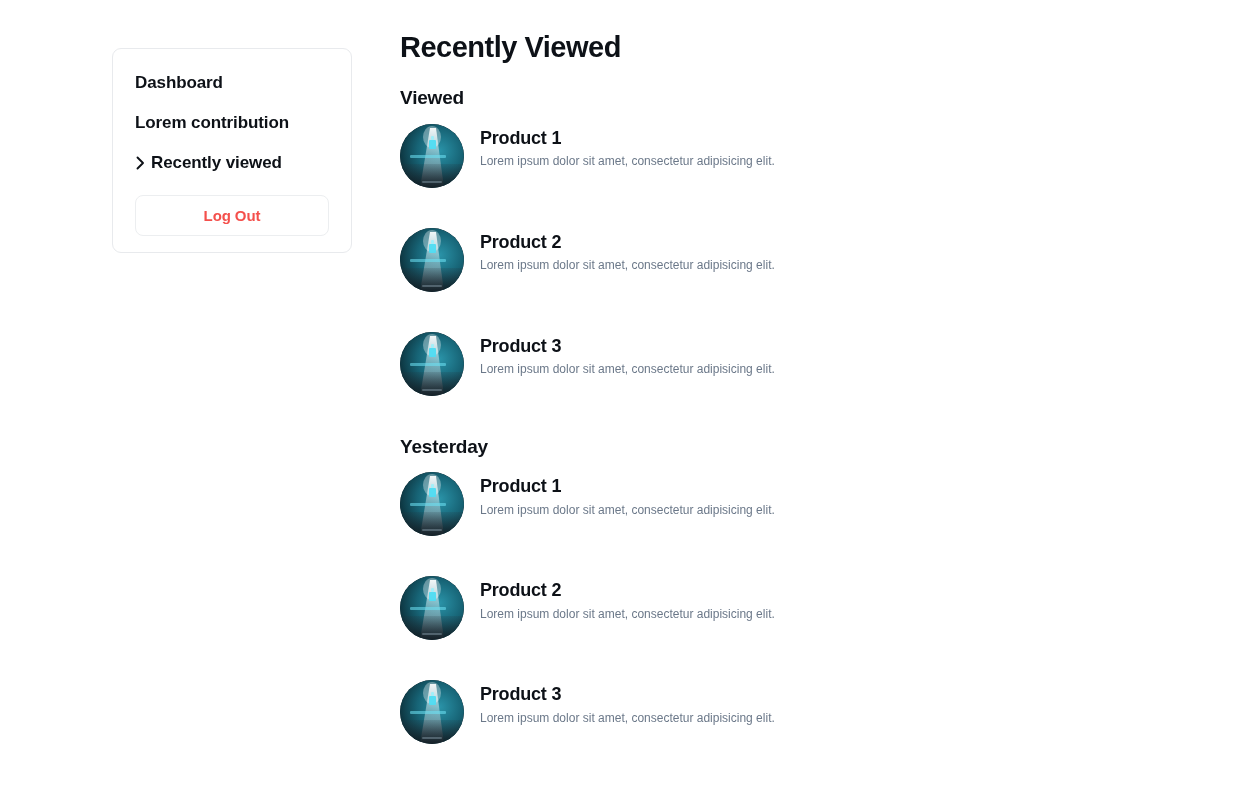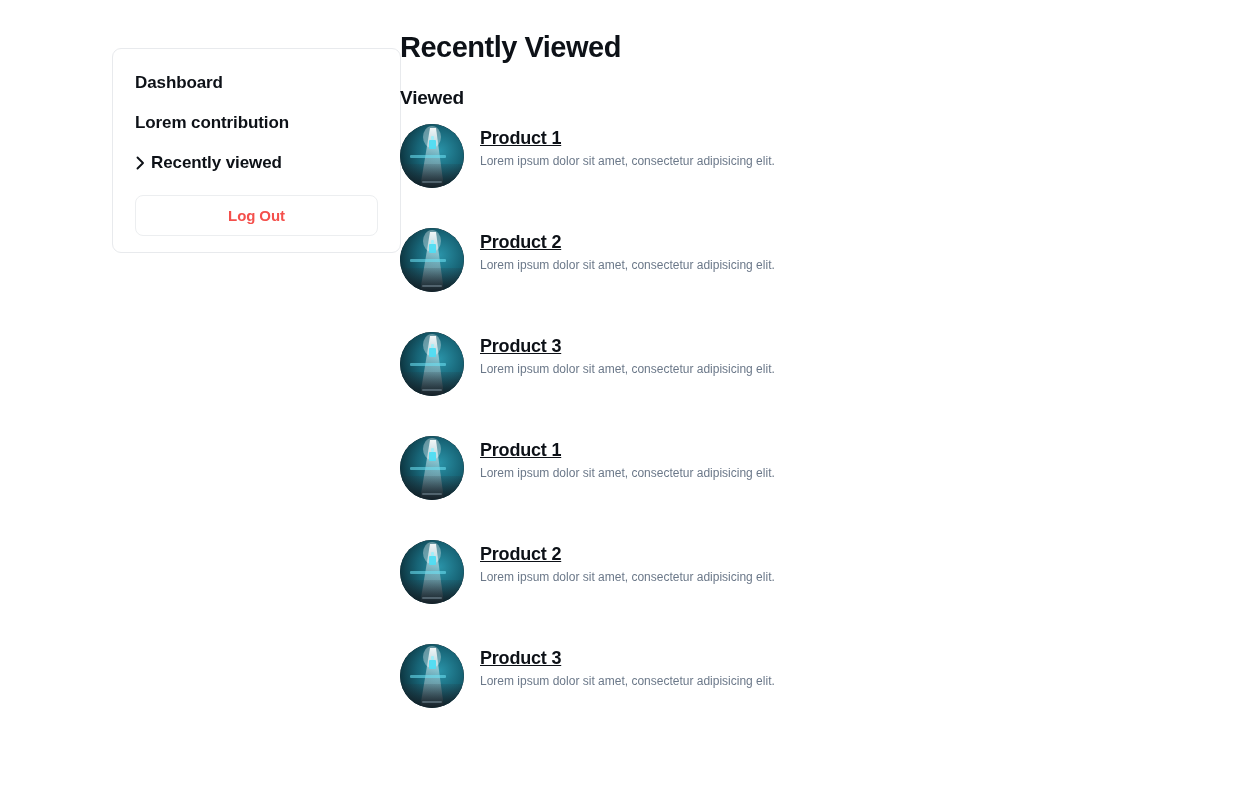--- a/index.html
+++ b/index.html
@@ -23,21 +23,21 @@
   }
 
   
   .sidebar-col {
     width: 400px;
     flex: 0 0 400px;
     padding: 48px 0 0 112px;
   }
 
   .sidebar-card {
-    width: 289px;
+    width: 240px;
     background: #ffffff;
     border: 1px solid #e8eaed;
     border-radius: 9px;
     padding: 14px 22px 16px 22px;
   }
 
   .nav-list { list-style: none; }
 
   .nav-item {
     display: flex;
@@ -132,21 +132,20 @@
 
   .product-text { padding-top: 2px; }
 
   .product-title {
     font-size: 18px;
     font-weight: 700;
     letter-spacing: -0.2px;
     color: #0d1117;
     line-height: 1.35;
     margin-bottom: 3px;
-    text-decoration: underline;
   }
 
   .product-desc {
     font-size: 12px;
     font-weight: 400;
     color: #6b7889;
     line-height: 1.4;
     white-space: nowrap;
   }
 </style>
@@ -296,20 +295,21 @@
   </svg>
               </div>
               <div class="product-text">
                 <div class="product-title">Product 3</div>
                 <div class="product-desc">Lorem ipsum dolor sit amet, consectetur adipisicing elit.</div>
               </div>
             </li>
           </ul>
         </section>
         <section class="group">
+          <h2 class="group-title">Yesterday</h2>
           <ul class="product-list">
             <li class="product-item">
               <div class="thumb">
   <svg viewBox="0 0 64 64" xmlns="http://www.w3.org/2000/svg" aria-hidden="true">
     <defs>
       <radialGradient id="tg" cx="62%" cy="42%" r="78%">
         <stop offset="0%" stop-color="#2a93a8"></stop>
         <stop offset="45%" stop-color="#176476"></stop>
         <stop offset="100%" stop-color="#081b22"></stop>
       </radialGradient>

